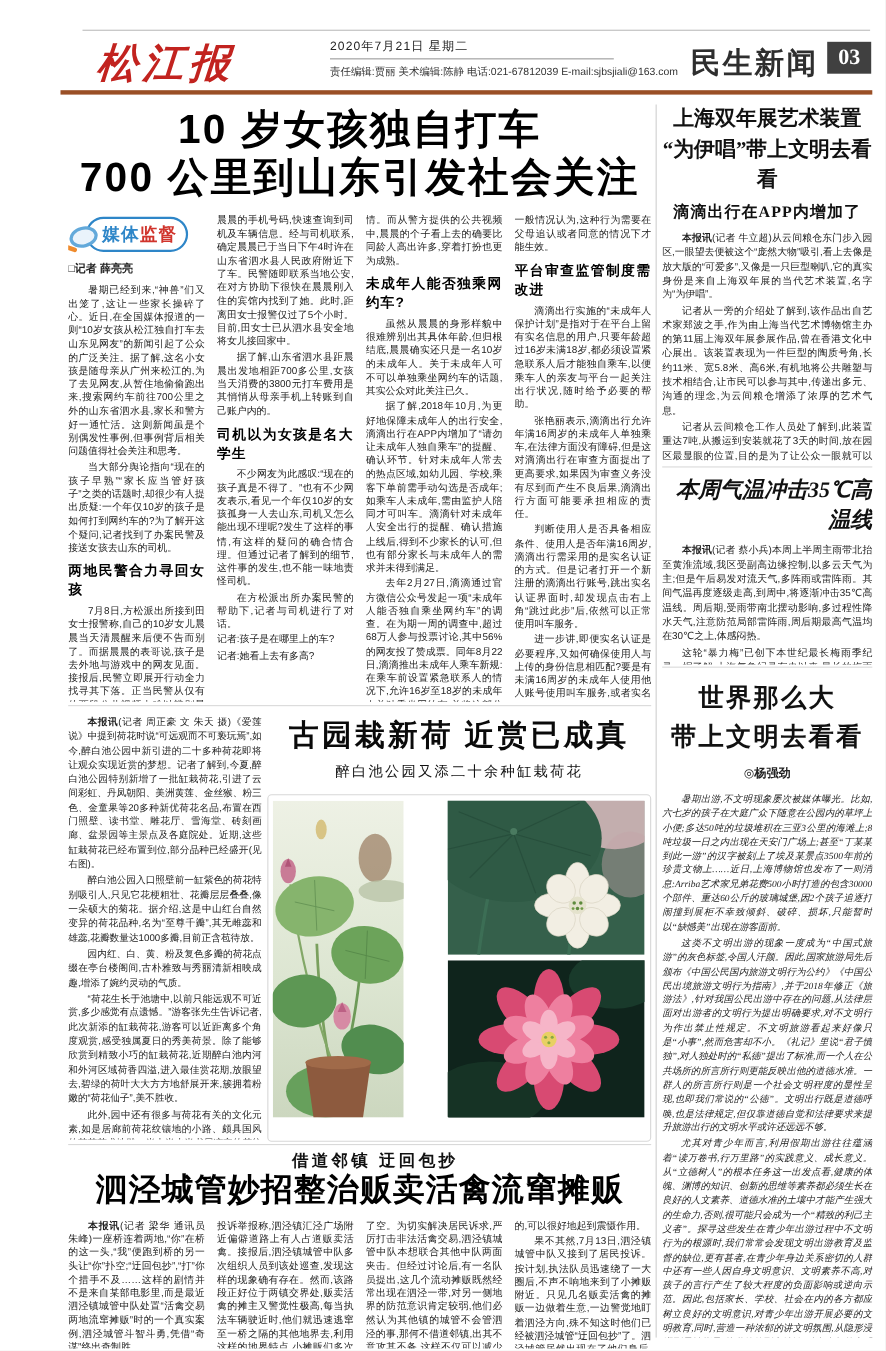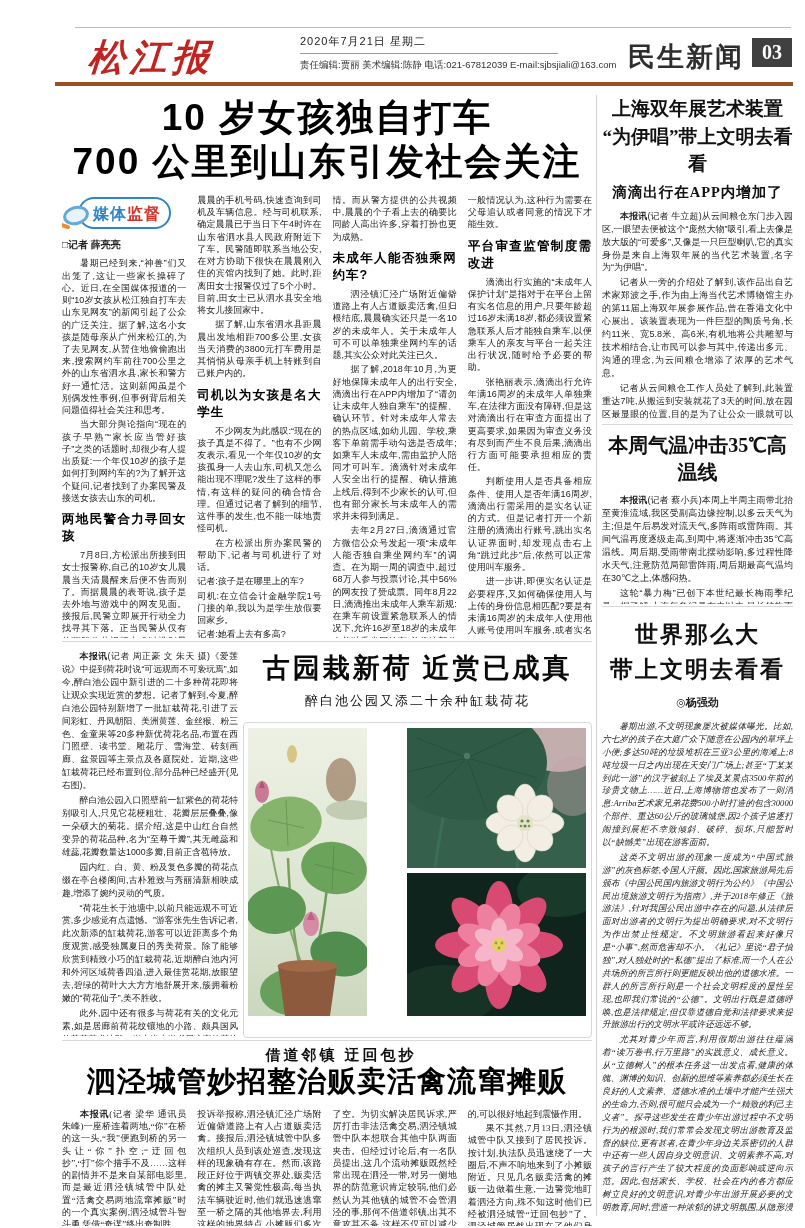--- a/index.html
+++ b/index.html
@@ -49,21 +49,21 @@
   
   .side{position:absolute;left:602px;width:191px;overflow:hidden;}
   .side-a{top:95px;height:327px;}
   .side-b{top:432px;height:172px;}
   .side-c{top:614px;height:602px;}
   .side-title{margin:0;font-family:"Liberation Serif","DejaVu Serif",serif;font-weight:900;
         font-size:19px;line-height:1.45;text-align:center;color:#111;}
   .side-sub{margin:5px 0 8px;font-family:"Liberation Serif",serif;font-weight:700;font-size:14.5px;
         text-align:center;color:#111;letter-spacing:1px;}
   .side-title-b{margin:0 0 8px;font-family:"Liberation Serif",serif;font-weight:900;font-size:20px;
-        text-align:center;color:#111;}
+        text-align:right;color:#111;font-style:italic;}
   .side-title-c{margin:4px 0 0;font-family:"Liberation Serif",serif;font-weight:900;font-size:23px;
         line-height:1.5;text-align:center;color:#111;letter-spacing:2px;}
   .essay-byline{text-align:center;font-size:11px;font-weight:700;margin:8px 0 10px;color:#222;}
   .side-body{font-size:9px;line-height:1.44;text-align:justify;color:#222;}
   .essay-body{font-family:"Liberation Serif","DejaVu Serif",serif;font-style:italic;font-size:8.6px;line-height:1.5;}
   
   .lotus-text{position:absolute;left:62px;top:650px;width:176px;height:386px;overflow:hidden;
         font-size:8.8px;line-height:1.47;text-align:justify;color:#222;}
   .feature{position:absolute;left:243px;top:648px;width:349px;height:390px;}
   .feat-title{margin:2px 0 0;text-align:center;font-family:"Liberation Serif","DejaVu Serif",serif;
@@ -74,21 +74,21 @@
         border-radius:4px;background:#fff;}
   .collage svg{position:absolute;display:block;}
   .ph-left{left:4px;top:5px;}
   .ph-tr{left:163px;top:5px;}
   .ph-br{left:163px;top:150px;}
   
   .kicker{position:absolute;left:76px;top:1046px;width:530px;text-align:center;font-size:15px;
         font-weight:700;letter-spacing:3px;color:#111;}
   .bottom-headline{position:absolute;left:62px;top:1062px;width:530px;margin:0;text-align:center;
         font-size:29px;font-weight:900;letter-spacing:1px;color:#000;}
-  .bottom-cols{position:absolute;left:62px;top:1108px;width:530px;height:118px;display:flex;gap:11px;font-family:Liberation Serif, serif;}
+  .bottom-cols{position:absolute;left:62px;top:1108px;width:530px;height:118px;display:flex;gap:11px;}
   b{font-weight:900;}
 </style>
 </head>
 <body>
 
 <div class="page">
 
   <div class="top-rule"></div>
 
   <div class="logo">松江报</div>
@@ -126,27 +126,26 @@
           <p class="p">7月8日,方松派出所接到田女士报警称,自己的10岁女儿晨晨当天清晨醒来后便不告而别了。而据晨晨的表哥说,孩子是去外地与游戏中的网友见面。接报后,民警立即展开行动全力找寻其下落。正当民警从仅有的两段公共视频中难以辨别晨晨具体去向的时候,田女士提供了一条重要线索:晨晨于当日傍晚在其抖音账号上发布的一段视频里,她当时正在一辆汽车上。</p>
         </div>
     </div>
     <div class="col">
         <p class="cont">晨晨的手机号码,快速查询到司机及车辆信息。经与司机联系,确定晨晨已于当日下午4时许在山东省泗水县人民政府附近下了车。民警随即联系当地公安,在对方协助下很快在晨晨刚入住的宾馆内找到了她。此时,距离田女士报警仅过了5个小时。目前,田女士已从泗水县安全地将女儿接回家中。</p>
         <p class="p">据了解,山东省泗水县距晨晨出发地相距700多公里,女孩当天消费的3800元打车费用是其悄悄从母亲手机上转账到自己账户内的。</p>
         <h4 class="h">司机以为女孩是名大学生</h4>
         <p class="p">不少网友为此感叹:“现在的孩子真是不得了。”也有不少网友表示,看见一个年仅10岁的女孩孤身一人去山东,司机又怎么能出现不理呢?发生了这样的事情,有这样的疑问的确合情合理。但通过记者了解到的细节,这件事的发生,也不能一味地责怪司机。</p>
         <p class="p">在方松派出所办案民警的帮助下,记者与司机进行了对话。</p>
         <p class="qa">记者:孩子是在哪里上的车?</p>
-        <p class="qa">司机:在立信会计金融学院1号门接的单,我以为是学生放假要回家乡。</p>
         <p class="qa">记者:她看上去有多高?</p>
       </div>
     <div class="col">
         <p class="cont">情。而从警方提供的公共视频中,晨晨的个子看上去的确要比同龄人高出许多,穿着打扮也更为成熟。</p>
         <h4 class="h">未成年人能否独乘网约车?</h4>
-        <p class="p">泗泾镇汇泾广场附近偏僻道路上有人占道贩卖活禽,但归根结底,晨晨确实还只是一名10岁的未成年人。关于未成年人可不可以单独乘坐网约车的话题,其实公众对此关注已久。</p>
+        <p class="p">虽然从晨晨的身形样貌中很难辨别出其具体年龄,但归根结底,晨晨确实还只是一名10岁的未成年人。关于未成年人可不可以单独乘坐网约车的话题,其实公众对此关注已久。</p>
         <p class="p">据了解,2018年10月,为更好地保障未成年人的出行安全,滴滴出行在APP内增加了“请勿让未成年人独自乘车”的提醒、确认环节。针对未成年人常去的热点区域,如幼儿园、学校,乘客下单前需手动勾选是否成年;如乘车人未成年,需由监护人陪同才可叫车。滴滴针对未成年人安全出行的提醒、确认措施上线后,得到不少家长的认可,但也有部分家长与未成年人的需求并未得到满足。</p>
         <p class="p">去年2月27日,滴滴通过官方微信公众号发起一项“未成年人能否独自乘坐网约车”的调查。在为期一周的调查中,超过68万人参与投票讨论,其中56%的网友投了赞成票。同年8月22日,滴滴推出未成年人乘车新规:在乘车前设置紧急联系人的情况下,允许16岁至18岁的未成年人单独乘坐网约车,并将这部分未成年人纳入专门的“未成年人保护计划”;而对于16岁以下的未成年人,平台仍不支持单独乘车。</p>
       </div>
     <div class="col">
         <p class="cont">一般情况认为,这种行为需要在父母追认或者同意的情况下才能生效。</p>
         <h4 class="h">平台审查监管制度需改进</h4>
         <p class="p">滴滴出行实施的“未成年人保护计划”是指对于在平台上留有实名信息的用户,只要年龄超过16岁未满18岁,都必须设置紧急联系人后才能独自乘车,以便乘车人的亲友与平台一起关注出行状况,随时给予必要的帮助。</p>
         <p class="p">张艳丽表示,滴滴出行允许年满16周岁的未成年人单独乘车,在法律方面没有障碍,但是这对滴滴出行在审查方面提出了更高要求,如果因为审查义务没有尽到而产生不良后果,滴滴出行方面可能要承担相应的责任。</p>
         <p class="p">判断使用人是否具备相应条件、使用人是否年满16周岁,滴滴出行需采用的是实名认证的方式。但是记者打开一个新注册的滴滴出行账号,跳出实名认证界面时,却发现点击右上角“跳过此步”后,依然可以正常使用叫车服务。</p>
         <p class="p">进一步讲,即便实名认证是必要程序,又如何确保使用人与上传的身份信息相匹配?要是有未满16周岁的未成年人使用他人账号使用叫车服务,或者实名认证时用了他人的身份信息,平台如何辨别?万一出了意外,是否平台要承担相应责任?</p>

